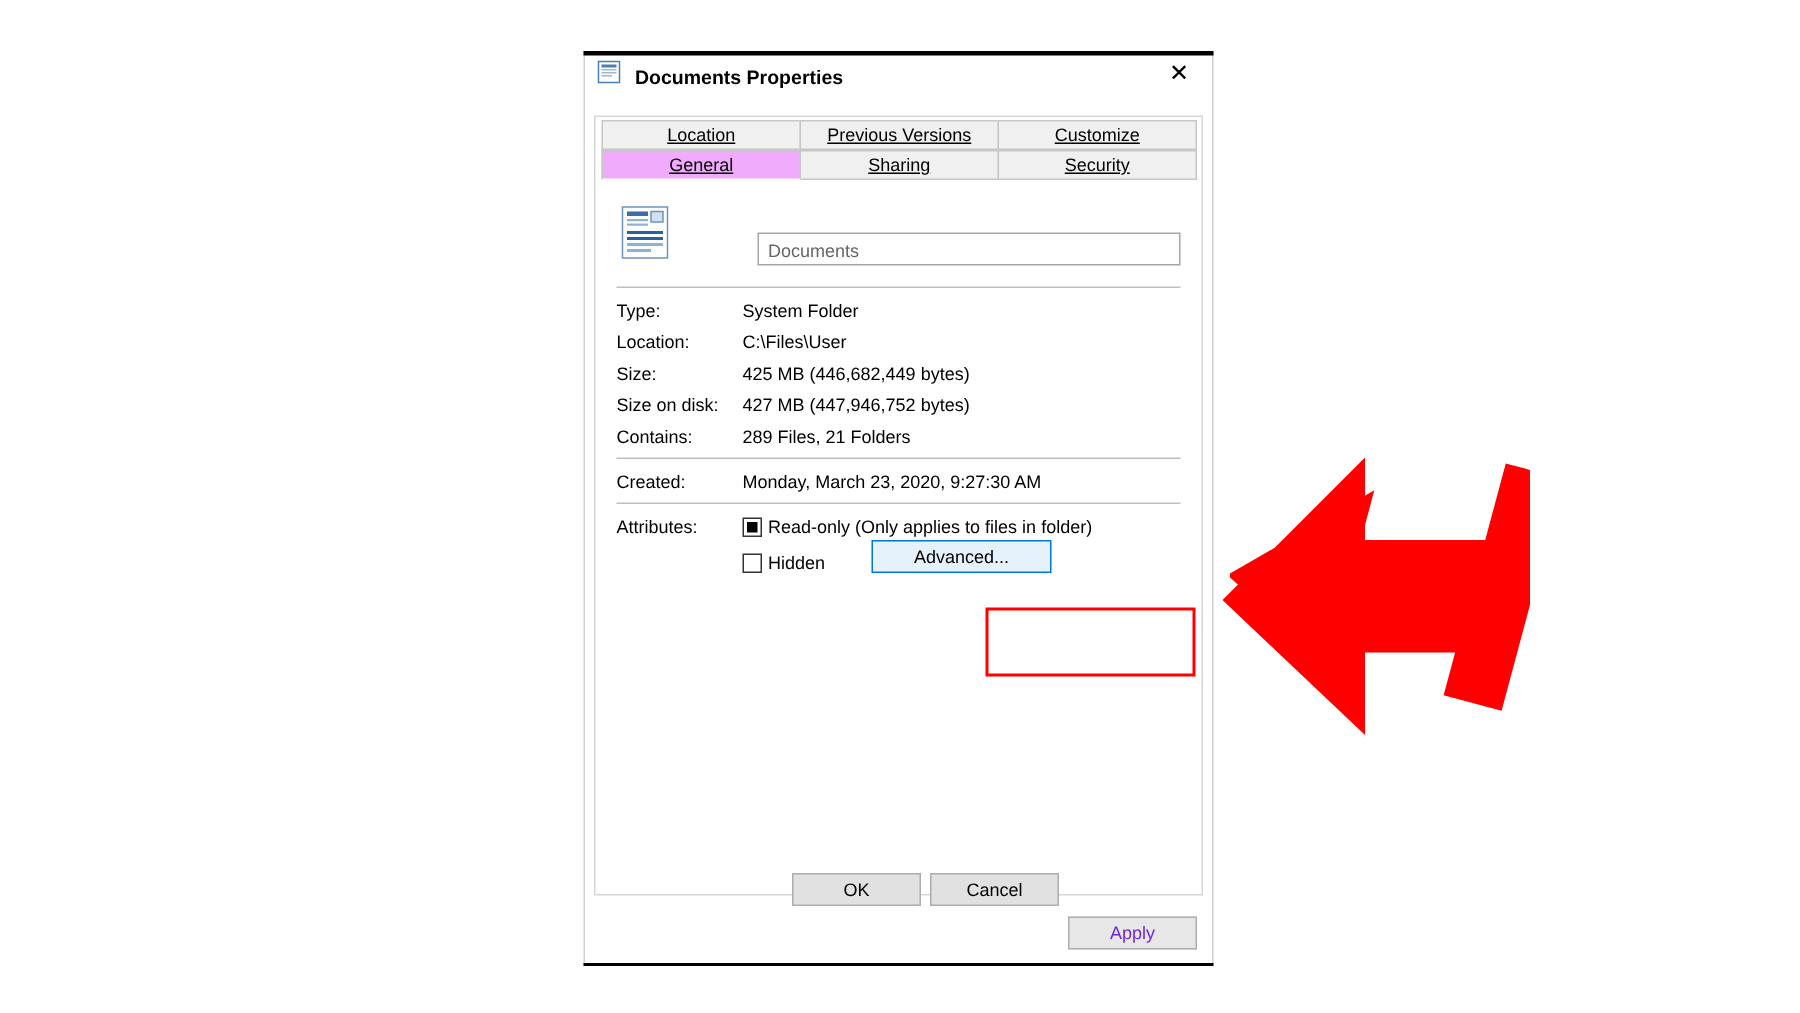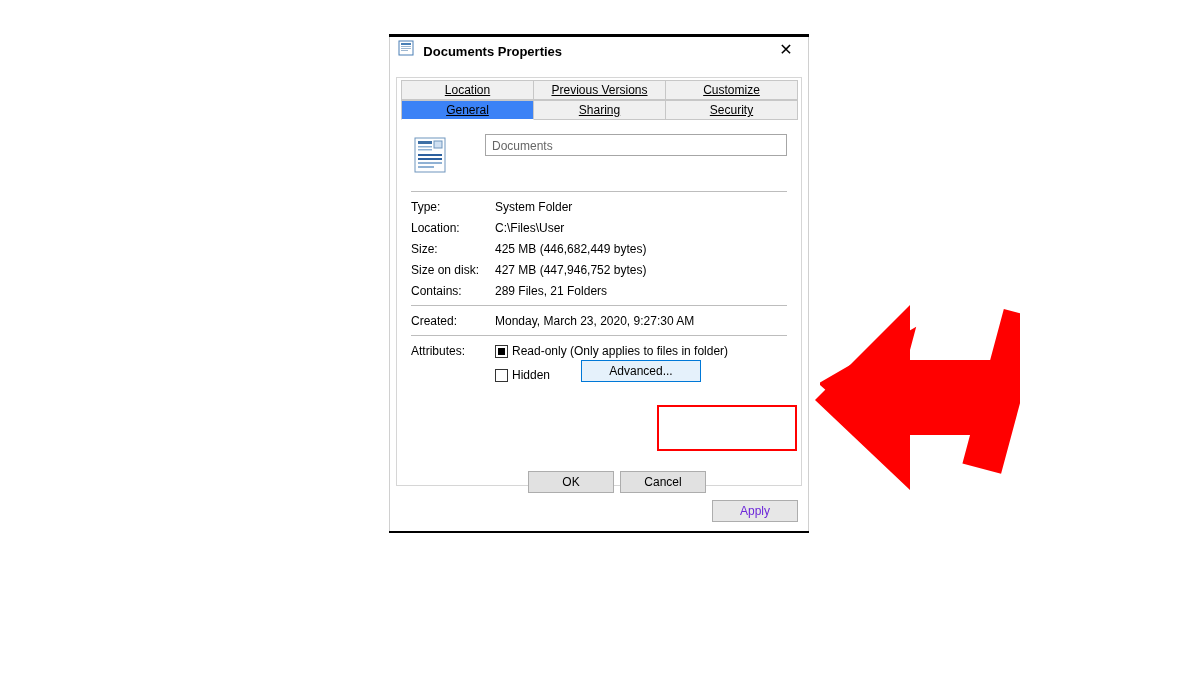--- a/index.html
+++ b/index.html
@@ -15,21 +15,21 @@
   .canvas {
     position: relative;
     width: 1200px;
     height: 675px;
   }
   .window {
     position: absolute;
     left: 389px;
     top: 34px;
     width: 420px;
-    height: 499px;
+    height: 610px;
     background: #ffffff;
     border: 1px solid #d0d0d0;
     box-sizing: border-box;
   }
   .window-topbar {
     position: absolute;
     top: -1px;
     left: -1px;
     width: 420px;
     height: 3px;
@@ -102,38 +102,39 @@
     font-size: 12px;
     line-height: 19px;
     border: 1px solid #c7c7c7;
     background: #f0f0f0;
     margin-right: -1px;
     cursor: pointer;
     white-space: nowrap;
     text-decoration: underline;
   }
   .tab.active {
-    background: #3b82f6;
+    background: #f0abfc;
     border-bottom-color: #ffffff;
     position: relative;
     z-index: 2;
   }
 
   .panel {
     position: absolute;
     left: 14px;
     right: 14px;
     top: 50px;
     bottom: 6px;
   }
   .folder-row {
     display: flex;
-    align-items: flex-start;
+    align-items: flex-end;
     margin-top: 6px;
     margin-bottom: 14px;
+    gap: 20px;
   }
   .folder-icon-col {
     width: 74px;
   }
   .name-field {
     flex: 1;
     height: 22px;
     border: 1px solid #a6a6a6;
     padding-left: 6px;
     font-size: 12px;

